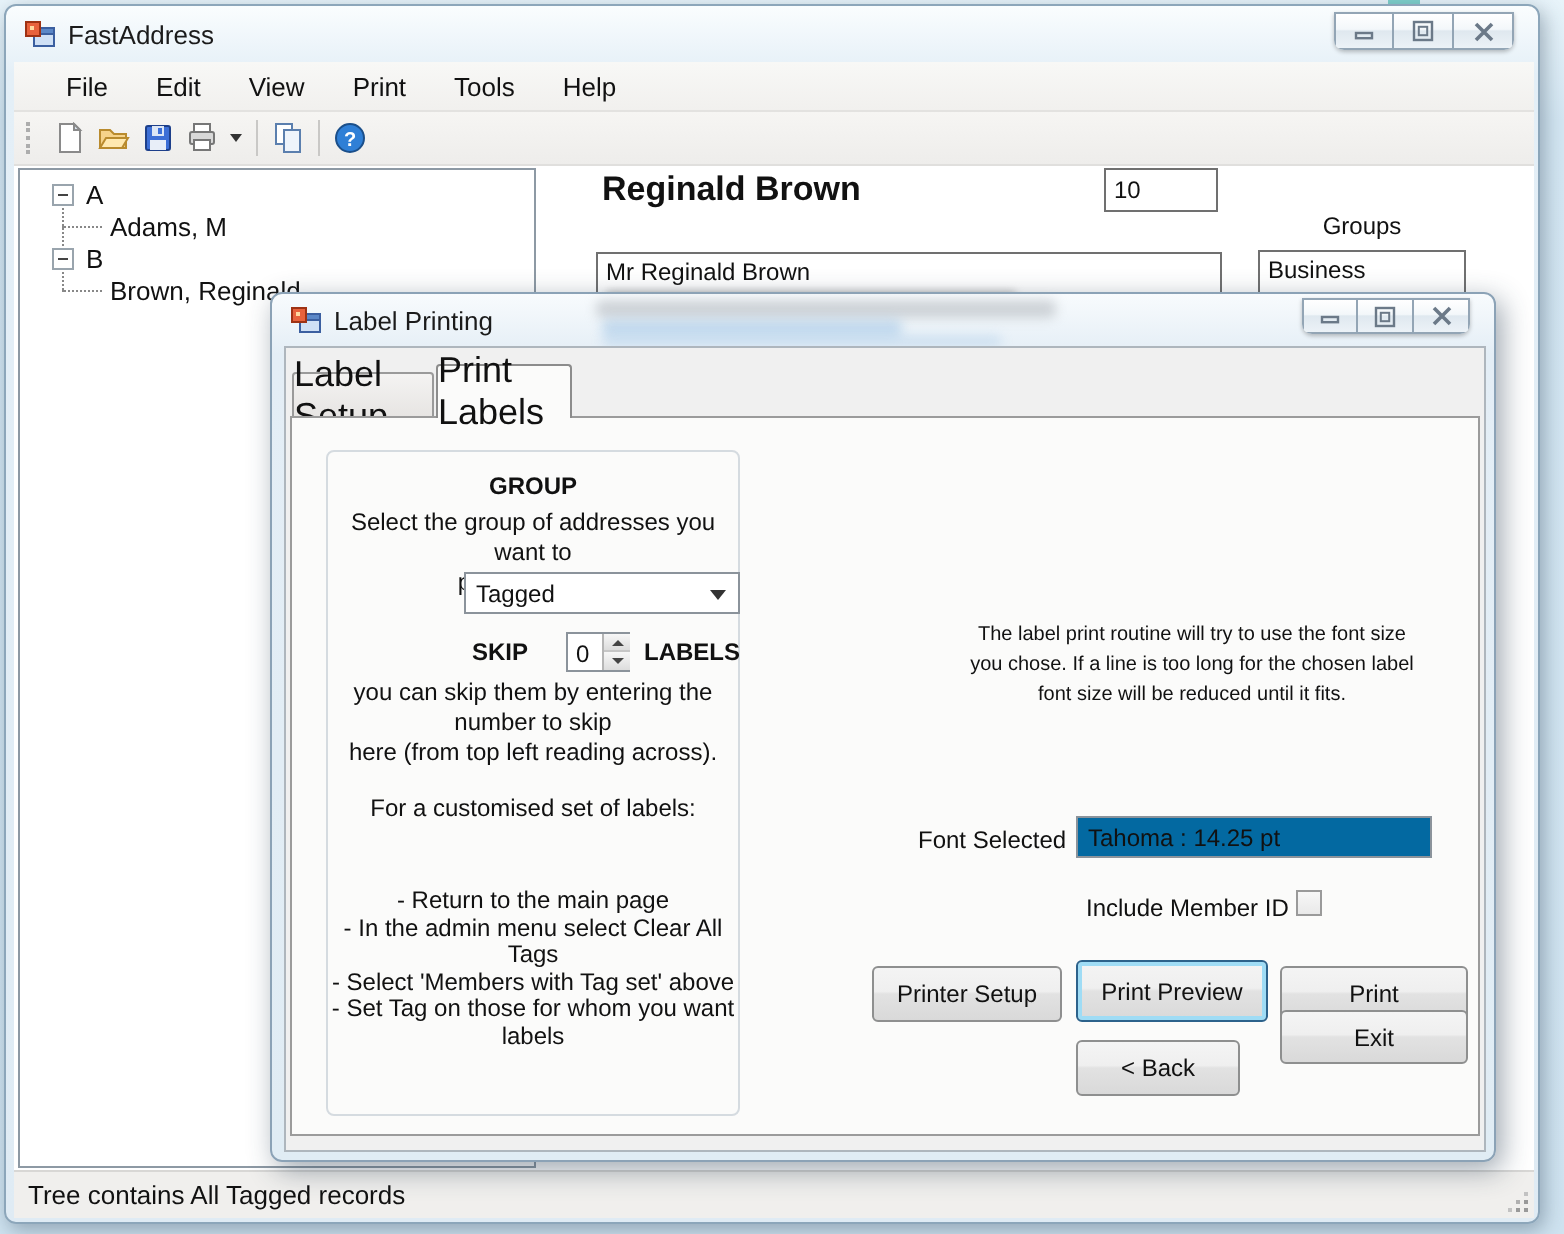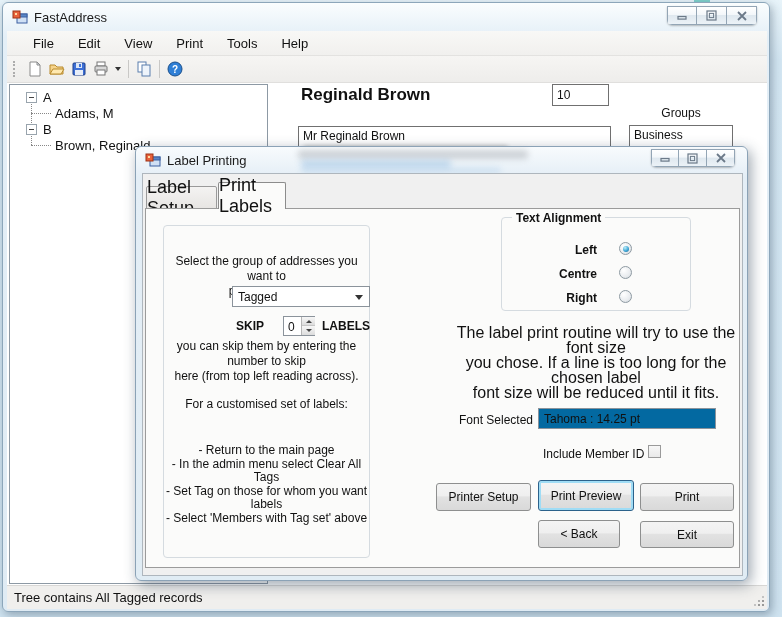--- a/index.html
+++ b/index.html
@@ -132,37 +132,37 @@
   #align-legend { position:absolute; left:10px; top:-7px; background:#fbfbfa; padding:0 4px; font-size:12px; font-weight:bold; }
   .align-label { position:absolute; left:0; width:95px; text-align:right; font-size:12px; font-weight:bold; }
   #align-label-0 { top:25px; } #align-label-1 { top:49px; } #align-label-2 { top:73px; }
   .radio { position:absolute; left:117px; width:13px; height:13px; border-radius:50%; border:1px solid #8e9aa2;
     background:radial-gradient(circle at 35% 30%,#ffffff,#e9ecef 60%,#ced5da); }
   #radio-0 { top:24px; } #radio-1 { top:48px; } #radio-2 { top:72px; }
   .radio.checked::after { content:""; position:absolute; left:2.5px; top:2.5px; width:6px; height:6px; border-radius:50%;
     background:radial-gradient(circle at 35% 30%,#bfeef9,#3fa7d6 55%,#16638f); }
 
   
-  #font-help { top:116px; left:305px; width:290px; position:absolute; text-align:center; font-size:16px; line-height:15px; }
+  #font-help { top:101px; left:305px; width:290px; position:absolute; text-align:center; font-size:10px; line-height:15px; }
   .btn {
     position:absolute; display:flex; align-items:center; justify-content:center; font-size:12px;
     background:linear-gradient(#f4f4f4,#efefef 45%,#e2e2e2 50%,#d9d9d9);
     border:1px solid #8e8f8f; border-radius:3px; color:#111;
   }
   #choose-font-btn { left:394px; top:160px; width:92px; height:28px; }
   #font-selected-label { position:absolute; left:313px; top:204px; font-size:12px; }
   #font-selected-box { position:absolute; left:392px; top:199px; width:178px; height:21px; background:#0369a1; border:1px solid #8b939b; font-size:12px; padding:3px 0 0 5px; }
   #include-label { position:absolute; left:397px; top:238px; font-size:12px; }
   #include-checkbox { position:absolute; left:502px; top:236px; width:13px; height:13px; background:linear-gradient(#f7f7f7,#e9e9e9); border:1px solid #9a9a9a; }
 
   #printer-setup-btn { left:290px; top:274px; width:95px; height:28px; }
   #print-preview-btn { left:392px; top:271px; width:96px; height:31px; border:1px solid #2c628b; box-shadow:inset 0 0 0 2px #9fdcf5; }
   #print-btn { left:494px; top:274px; width:94px; height:28px; }
   #back-btn { left:392px; top:311px; width:82px; height:28px; }
-  #exit-btn { left:494px; top:312px; width:94px; height:27px; }
+  #exit-btn { left:494px; top:296px; width:94px; height:27px; }
 </style>
 </head>
 <body>
 
 <div id="screen">
   <div class="bg-notch"></div>
 
   <div id="main-window">
     <div class="titlebar">
       <span class="app-icon">
@@ -319,20 +319,21 @@
     </div>
 
     <div id="dlg-client">
       <div id="tabcontrol">
         <div class="tab" id="tab-label-setup">Label Setup</div>
         <div class="tab" id="tab-print-labels">Print Labels</div>
 
         <div id="tabpage">
 
           <div id="grp-box">
+            <div class="center-text" id="grp-heading">GROUP</div>
             <div class="center-text" id="grp-desc">
               <div>Select the group of addresses you want to</div>
               <div>print labels for</div>
             </div>
             <div id="grp-combo">
               <span id="grp-combo-value">Tagged</span>
               <span id="grp-combo-arrow"></span>
             </div>
             <span id="skip-label">SKIP</span>
             <div id="skip-updown">
@@ -348,34 +349,25 @@
             </div>
             <span id="labels-label">LABELS</span>
             <div class="center-text" id="skip-help">
               <div>you can skip them by entering the number to skip</div>
               <div>here (from top left reading across).</div>
             </div>
             <div class="center-text" id="custom-heading">For a customised set of labels:</div>
             <div class="center-text" id="custom-steps">
               <div>- Return to the main page</div>
               <div>- In the admin menu select Clear All Tags</div>
+              <div>- Select 'Members with Tag set' above</div>
               <div>- Set Tag on those for whom you want labels</div>
-              <div>- Select 'Members with Tag set' above</div>
             </div>
           </div>
 
-          <div id="align-box">
-            <span id="align-legend">Text Alignment</span>
-            <span class="align-label" id="align-label-0">Left</span>
-            <span class="radio checked" id="radio-0"></span>
-            <span class="align-label" id="align-label-1">Centre</span>
-            <span class="radio" id="radio-1"></span>
-            <span class="align-label" id="align-label-2">Right</span>
-            <span class="radio" id="radio-2"></span>
-          </div>
 
           <div id="font-help">
             <div>The label print routine will try to use the font size</div>
             <div>you chose. If a line is too long for the chosen label</div>
             <div>font size will be reduced until it fits.</div>
           </div>
           <span id="font-selected-label">Font Selected</span>
           <div id="font-selected-box">Tahoma : 14.25 pt</div>
           <span id="include-label">Include Member ID</span>
           <span id="include-checkbox"></span>

